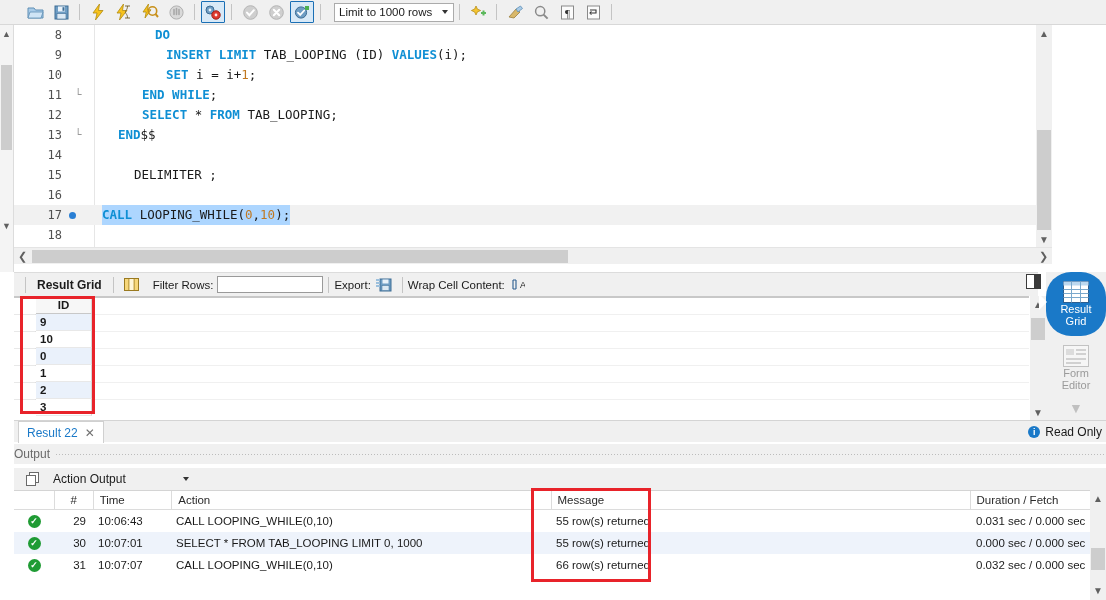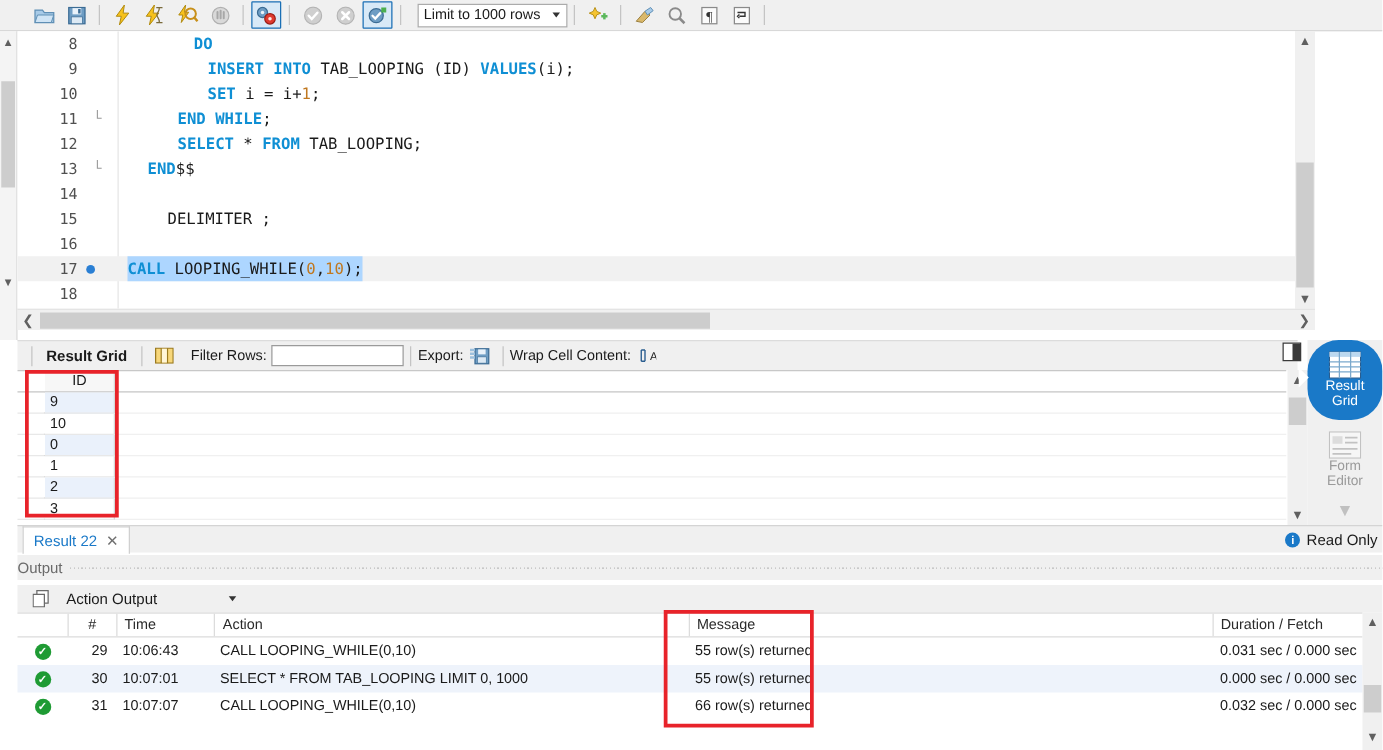--- a/index.html
+++ b/index.html
@@ -164,21 +164,21 @@
   }
   .rg-text { font-size: 11.5px; color: #1a1a1a; }
 
   
   .grid {
     position: absolute; left: 14px; top: 296px;
     width: 1015px; height: 124px;
     background: #ffffff;
     border-top: 1px solid #c8c8c8;
   }
-  .grow { display: flex; height: 17px; align-items: flex-end; }
+  .grow { display: flex; height: 17px; align-items: flex-start; font-weight: bold; }
   .gcell-row {
     width: 22px; border-right: 1px solid #d6d6d6;
     border-bottom: 1px solid #e8e8e8;
     background: #ffffff;
   }
   .gcell-id {
     width: 56px; border-right: 1px solid #d6d6d6;
     border-bottom: 1px solid #e8e8e8;
     padding-left: 4px;
     font-size: 11.5px; line-height: 16px;
@@ -492,21 +492,21 @@
   <div class="left-strip">
     <span class="caret" style="top:4px">▲</span>
     <div class="left-strip-sb"></div>
     <span class="caret" style="top:196px">▼</span>
   </div>
 
   <div class="editor">
     <div class="gutter-sep"></div>
     <div id="code-lines">
         <div class="code-line"><span class="ln">8</span><span class="ctext" style="left: 128px; padding-left: 13px;"><span class="kw">DO</span></span></div>
-        <div class="code-line"><span class="ln">9</span><span class="ctext" style="left: 152px;"><span class="kw">INSERT INTO </span><span class="id">TAB_LOOPING (ID) </span><span class="kw">VALUES</span><span class="pl">(i);</span></span></div>
+        <div class="code-line"><span class="ln">9</span><span class="ctext" style="left: 152px;"><span class="kw">INSERT LIMIT </span><span class="id">TAB_LOOPING (ID) </span><span class="kw">VALUES</span><span class="pl">(i);</span></span></div>
         <div class="code-line"><span class="ln">10</span><span class="ctext" style="left: 152px;"><span class="kw">SET </span><span class="id">i = i+</span><span class="num">1</span><span class="pl">;</span></span></div>
         <div class="code-line"><span class="ln">11</span><span class="fold">└</span><span class="ctext" style="left: 128px;"><span class="kw">END WHILE</span><span class="pl">;</span></span></div>
         <div class="code-line"><span class="ln">12</span><span class="ctext" style="left: 128px;"><span class="kw">SELECT </span><span class="pl">* </span><span class="kw">FROM </span><span class="id">TAB_LOOPING;</span></span></div>
         <div class="code-line"><span class="ln">13</span><span class="fold">└</span><span class="ctext" style="left: 104px;"><span class="kw">END</span><span class="pl">$$</span></span></div>
         <div class="code-line"><span class="ln">14</span><span class="ctext" style="left: 104px;"></span></div>
         <div class="code-line"><span class="ln">15</span><span class="ctext" style="left: 120px;"><span class="id">DELIMITER ;</span></span></div>
         <div class="code-line"><span class="ln">16</span><span class="ctext" style="left: 104px;"></span></div>
         <div class="code-line"><div class="line-hl"></div><span class="ln">17</span><span class="bp"></span><span class="ctext sel" style="left: 88px;"><span class="kw">CALL </span><span class="id">LOOPING_WHILE(</span><span class="num">0</span><span class="pl">,</span><span class="num">10</span><span class="pl">);</span></span></div>
         <div class="code-line"><span class="ln">18</span><span class="ctext" style="left: 88px;"></span></div>
       </div>

